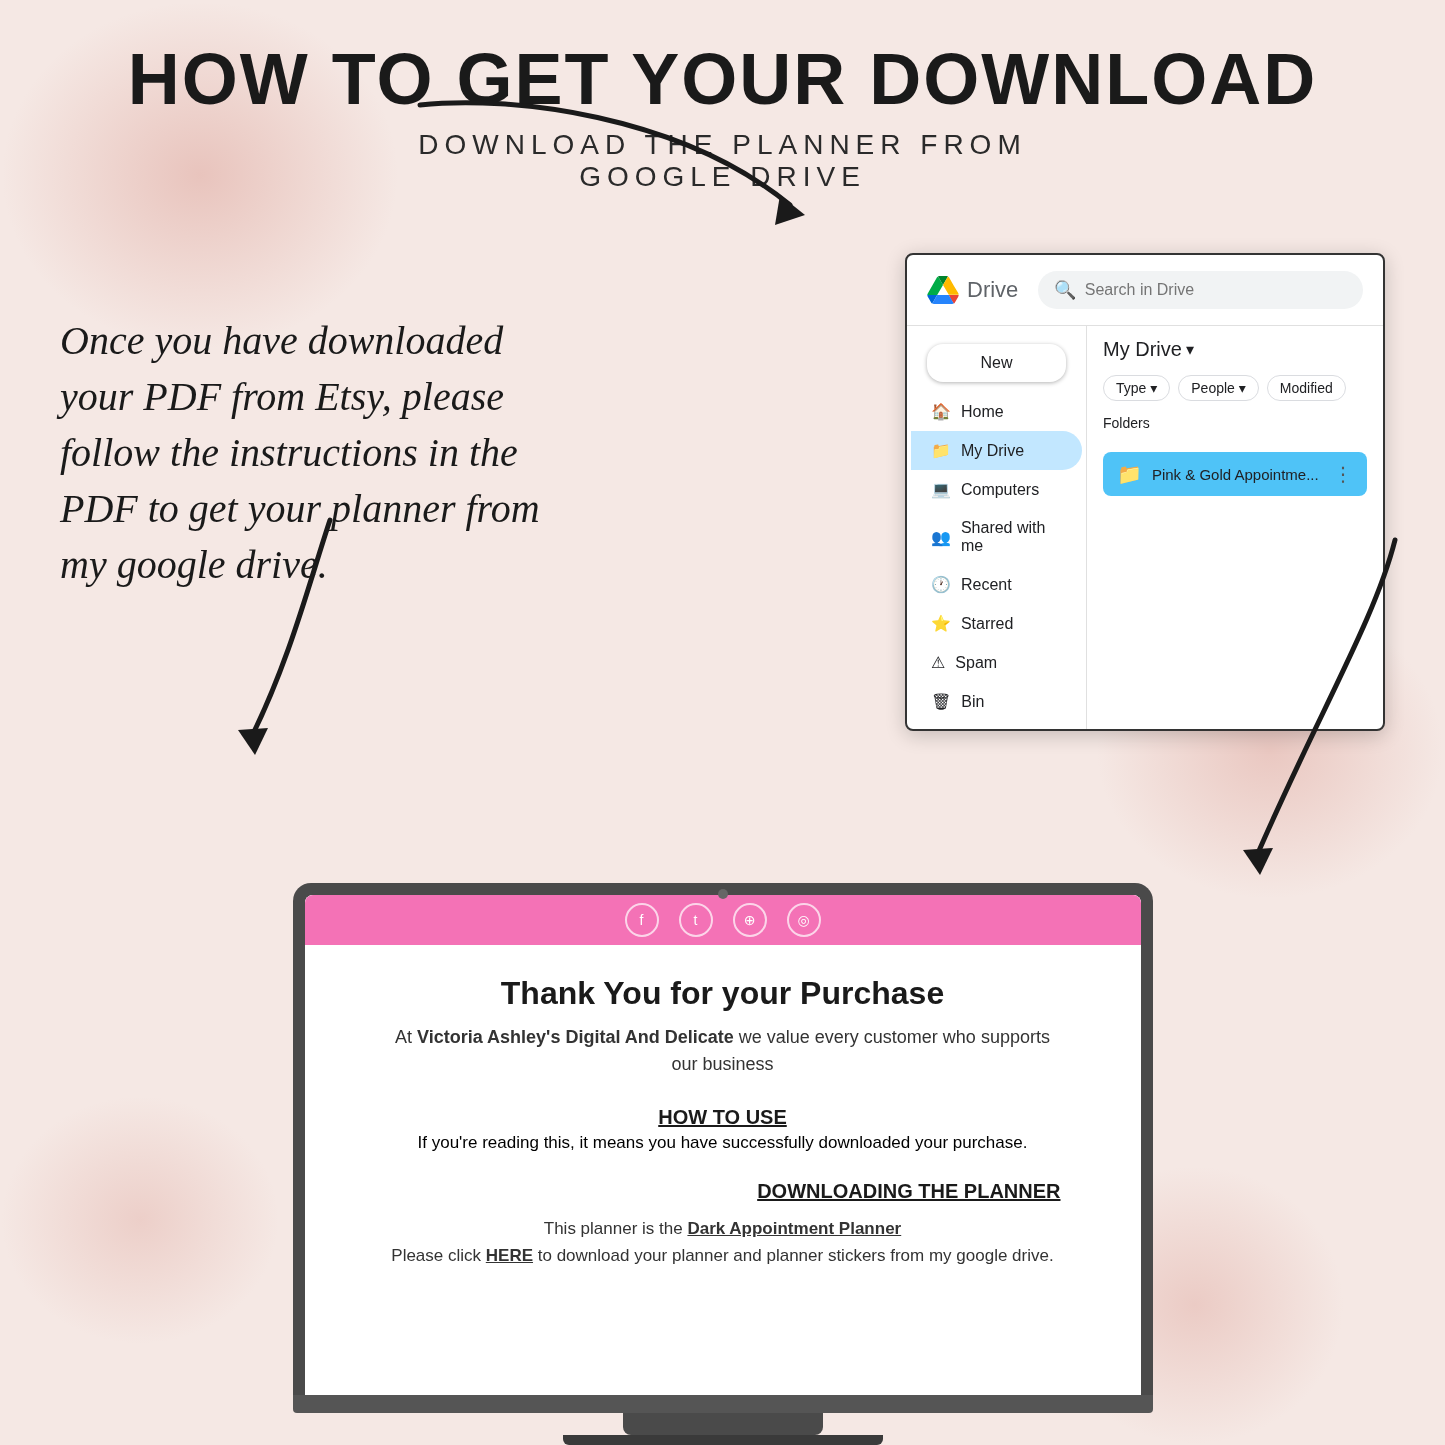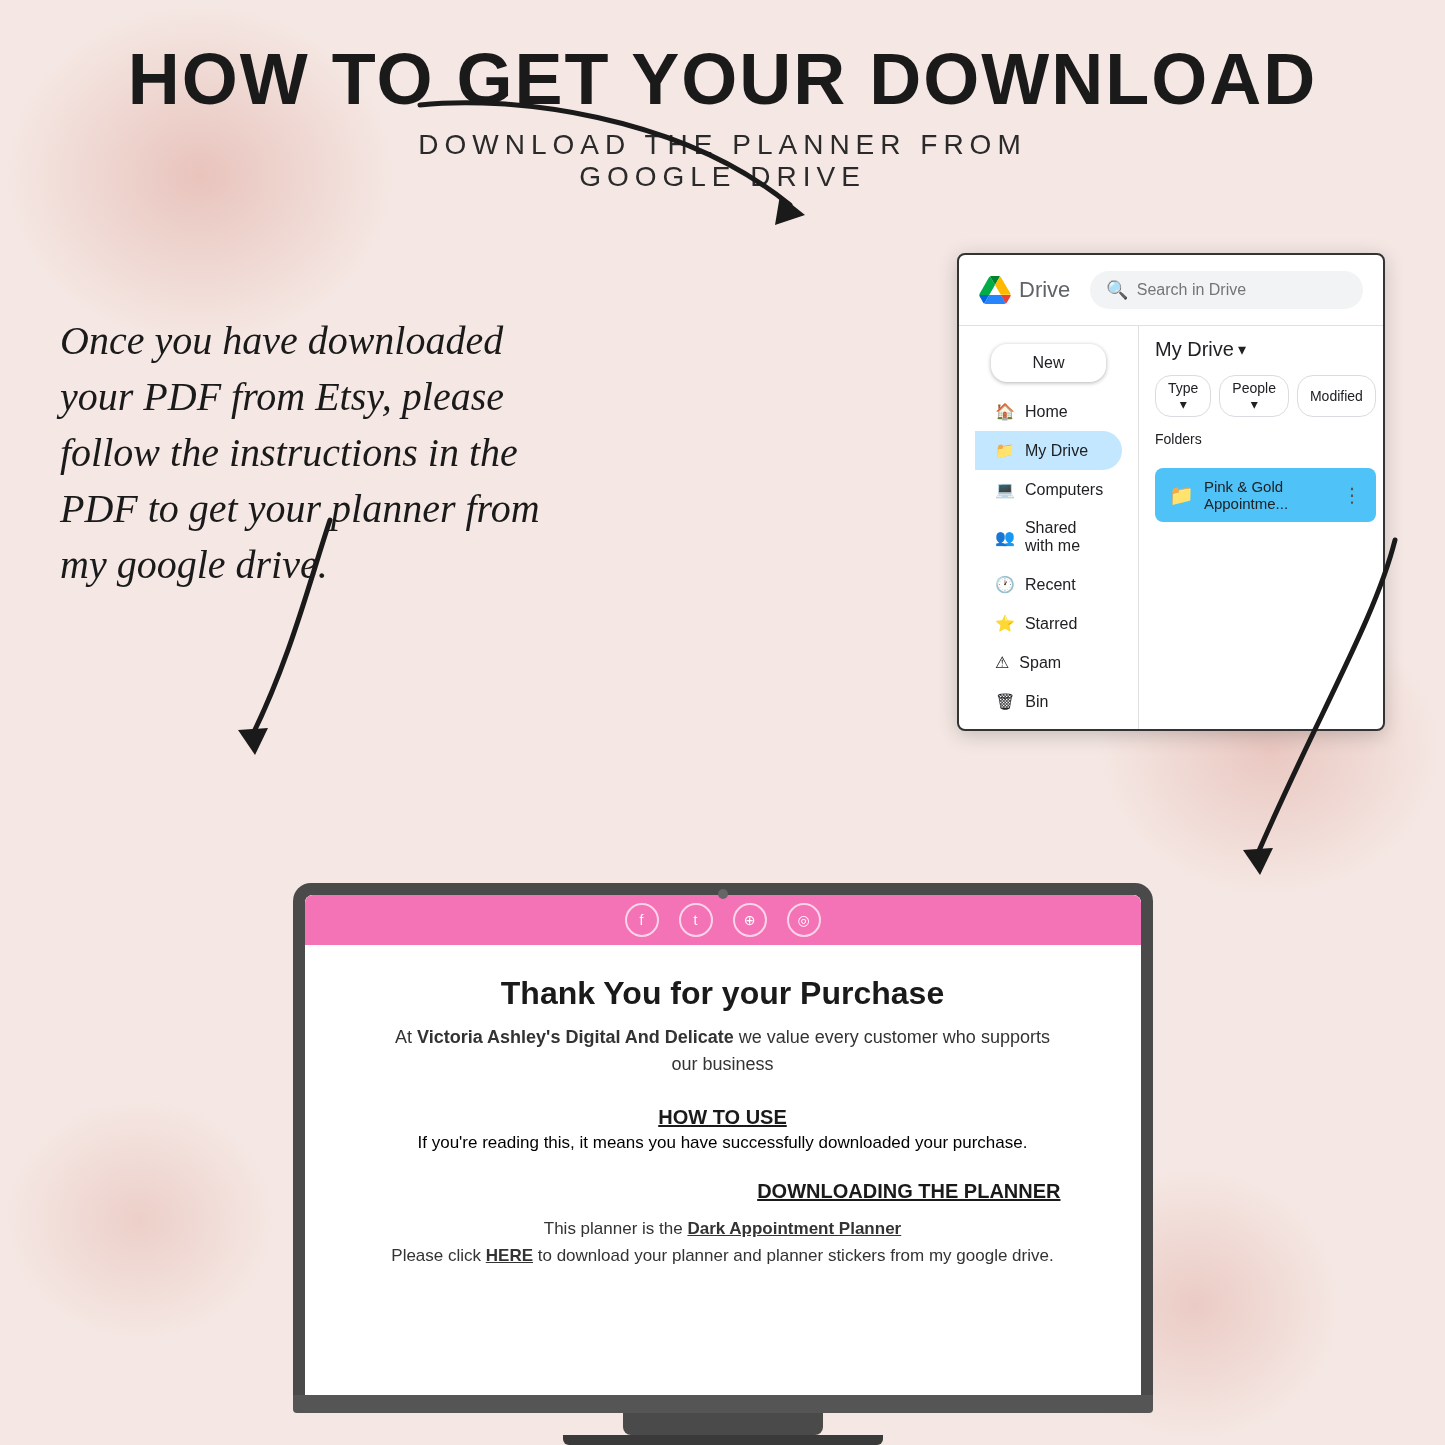--- a/index.html
+++ b/index.html
@@ -95,21 +95,21 @@
       font-family: 'Georgia', serif;
       font-style: italic;
       text-align: left;
     }
 
     
     .drive-popup {
       position: absolute;
       top: 0;
       right: 0;
-      width: 428px;
+      width: 480px;
       background: #fff;
       border: 2px solid #333;
       border-radius: 8px;
       padding: 0;
       box-shadow: 0 4px 20px rgba(0,0,0,0.2);
       overflow: hidden;
     }
 
     .drive-popup-header {
       display: flex;
@@ -157,21 +157,21 @@
       flex: 1;
       pointer-events: none;
     }
 
     .drive-popup-body {
       display: flex;
     }
 
     .drive-sidebar {
       width: 180px;
-      padding: 8px 16px;
+      padding: 8px 4px;
       border-right: 1px solid #e0e0e0;
     }
 
     .drive-sidebar-item {
       padding: 10px 20px;
       font-size: 16px;
       color: #202124;
       cursor: pointer;
       display: flex;
       align-items: center;

